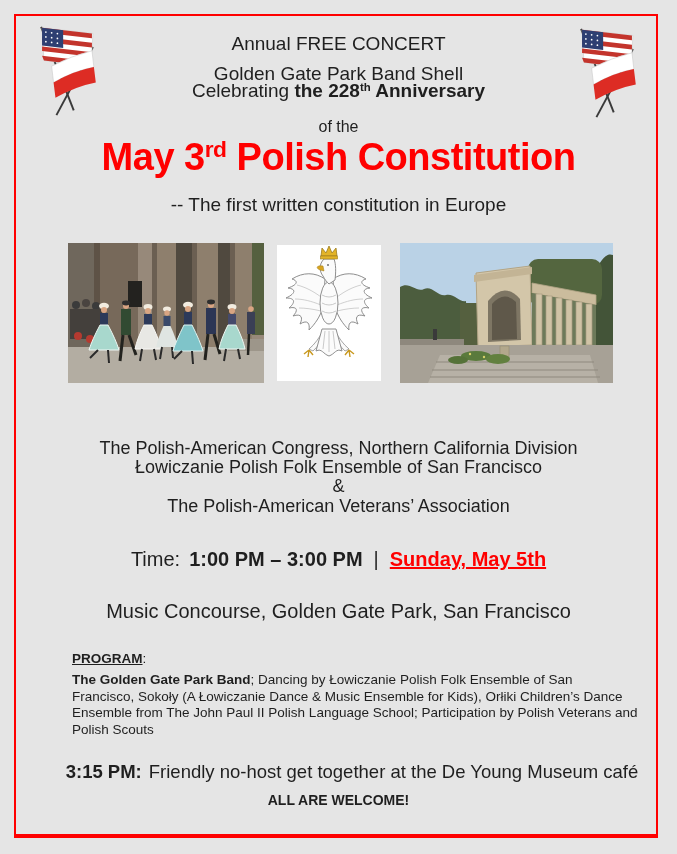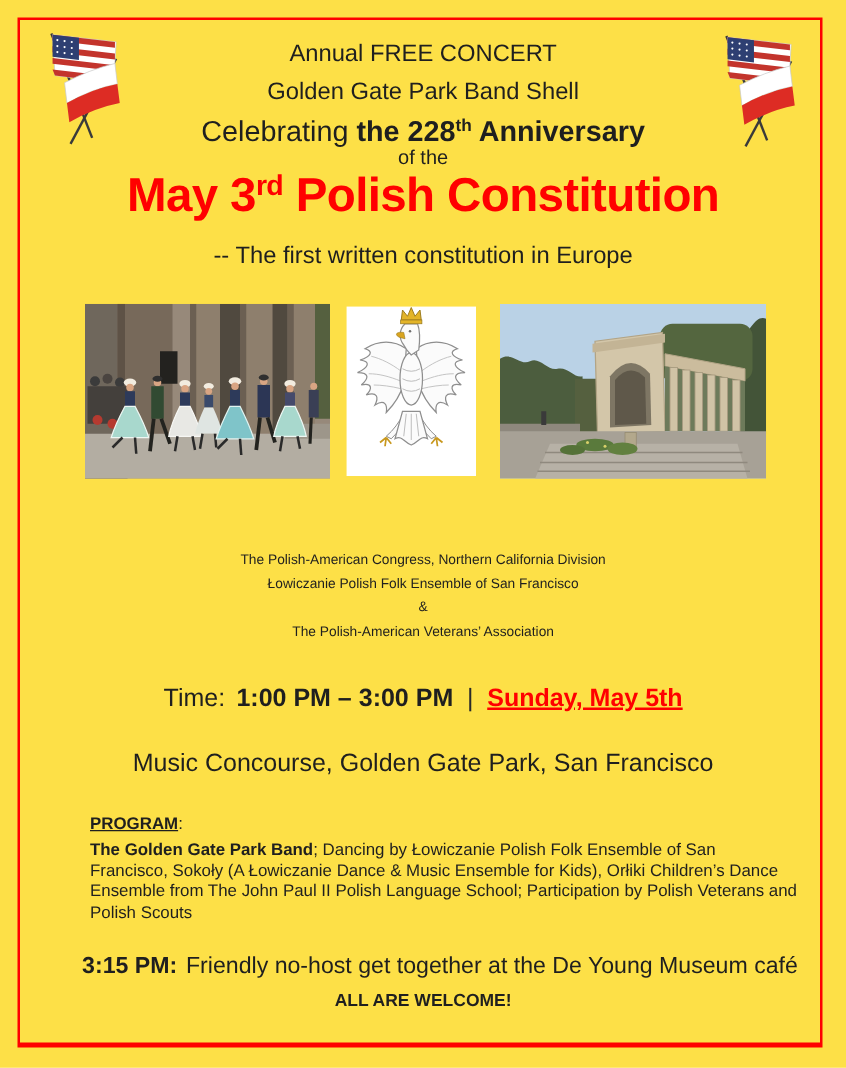--- a/index.html
+++ b/index.html
@@ -1,39 +1,39 @@
 <!DOCTYPE html>
 <html><head>
 <meta charset="utf-8">
 <style>
   html,body{margin:0;padding:0;}
   body{width:677px;height:854px;background:#ffffff;font-family:"Liberation Sans",sans-serif;color:#1f1f1f;}
-  .page{position:relative;width:677px;height:854px;overflow:hidden;background:#fde047;}
+  .page{position:relative;width:677px;height:854px;overflow:hidden;background:#e5e5e5;}
   .frame{position:absolute;left:14px;top:14px;width:644px;height:824px;box-sizing:border-box;
          border:2px solid #ff0000;border-bottom-width:4px;}
   .center-line{position:absolute;left:0;right:0;text-align:center;white-space:nowrap;}
   .l1{top:33px;font-size:19px;}
   .l2{top:63px;font-size:19px;}
-  .l3{top:92px;font-size:23px;}
+  .l3{top:80px;font-size:19px;}
   .l3 b{font-weight:700;}
   .l4{top:118px;font-size:16px;}
   .title{top:136px;font-size:38px;font-weight:700;color:#ff0000;letter-spacing:-0.5px;}
   .sup{font-size:60%;position:relative;top:-0.55em;font-weight:inherit;}
   .subtitle{top:194px;font-size:19px;}
   .img-box{position:absolute;overflow:hidden;}
   .dancers{left:68px;top:243px;width:196px;height:140px;}
   .eagle{left:277px;top:245px;width:104px;height:136px;}
   .shell{left:400px;top:243px;width:213px;height:140px;}
   .img-box svg{display:block;width:100%;height:100%;}
   .flag{position:absolute;width:78px;height:96px;}
   .flag svg{display:block;width:100%;height:100%;}
   .flag-left{left:28px;top:22px;}
   .flag-right{left:568px;top:24px;}
   .hosted-label{top:402px;font-size:15.5px;}
-  .hosted-lines{top:439px;font-size:11px;line-height:19.2px;}
+  .hosted-lines{top:439px;font-size:18px;line-height:19.2px;}
   .time-line{top:548px;font-size:20px;}
   .time-label{margin-right:9px;}
   .time-bold{font-weight:700;}
   .sep{margin:0 11px;color:#2a2a2a;}
   .date-red{color:#ff0000;font-weight:700;text-decoration:underline;}
   .location{top:600px;font-size:20px;}
   .program{position:absolute;left:72px;top:651px;width:566px;font-size:13.5px;line-height:16.8px;text-align:left;}
   .program-heading{font-weight:700;text-decoration:underline;}
   .program p{margin:4px 0 0 0;}
   .program-band{font-weight:700;}

